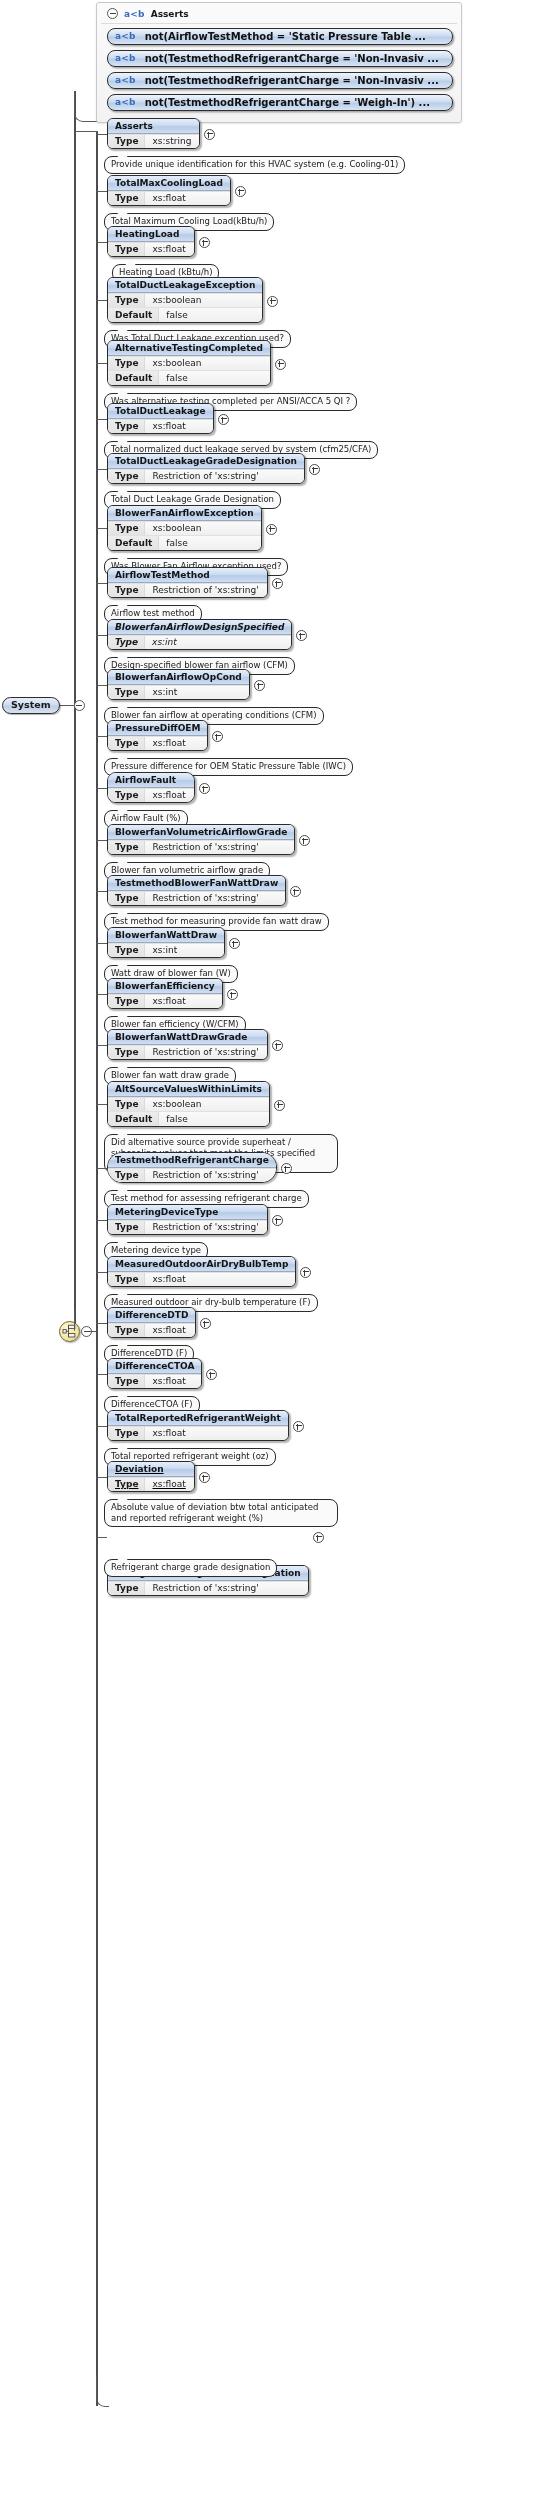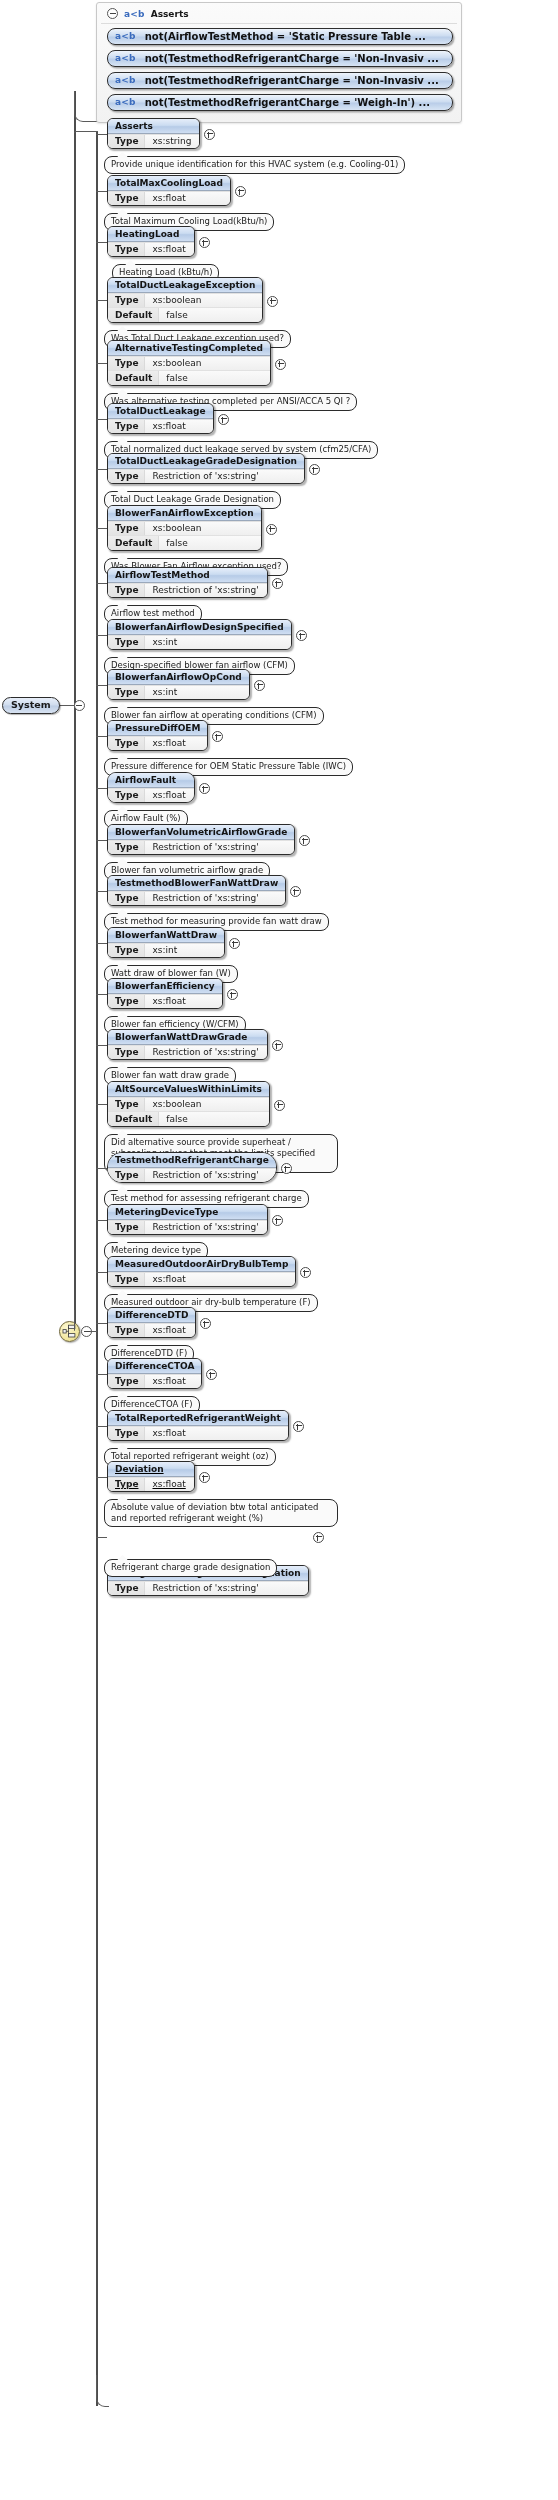--- a/index.html
+++ b/index.html
@@ -276,21 +276,21 @@
     <div class="el" style="left: 107px; top: 567px;">
       <div class="el-title">AirflowTestMethod</div>
       <div class="el-row">
         <span class="el-k">Type</span>
         <span class="el-v">Restriction of 'xs:string'</span>
       </div>
     </div>
     <div class="expander plus" style="left: 272px; top: 578px;"></div>
     <div class="hline" style="left: 96px; top: 583px; width: 11px;"></div>
     <div class="note" style="left: 104px; top: 605px; white-space: nowrap;">Airflow test method</div>
-    <div class="el" style="left: 107px; top: 619px;">
+    <div class="el" style="left: 107px; top: 619px; font-style: italic;">
       <div class="el-title">BlowerfanAirflowDesignSpecified</div>
       <div class="el-row">
         <span class="el-k">Type</span>
         <span class="el-v">xs:int</span>
       </div>
     </div>
     <div class="expander plus" style="left: 296px; top: 630px;"></div>
     <div class="hline" style="left: 96px; top: 635px; width: 11px;"></div>
     <div class="note" style="left: 104px; top: 657px; white-space: nowrap;">Design-specified blower fan airflow (CFM)</div>
     <div class="el" style="left: 107px; top: 669px;">

